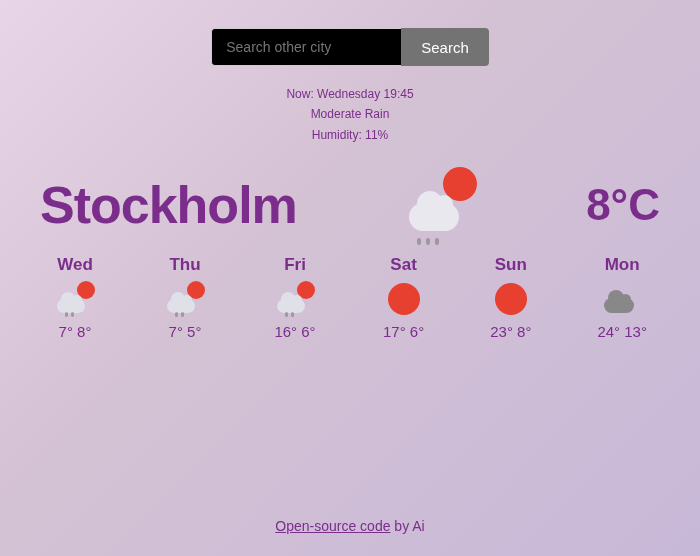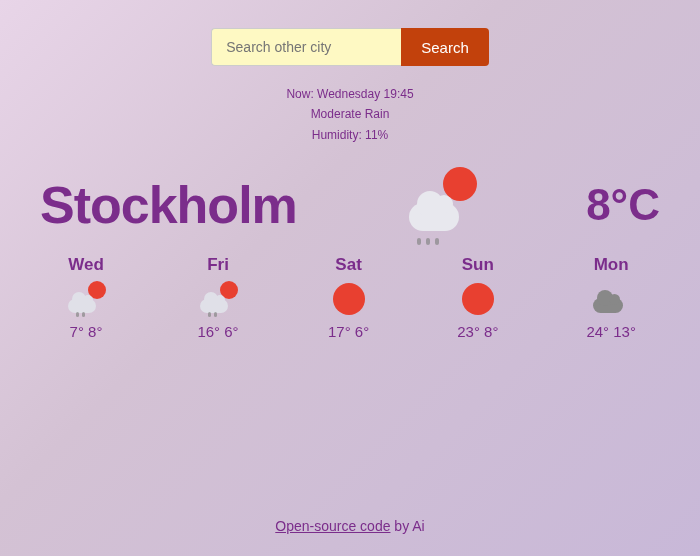--- a/index.html
+++ b/index.html
@@ -23,26 +23,26 @@
 
     .search-input {
       width: 190px;
       padding: 10px 14px;
       border: 1.5px solid #ccc;
       border-right: none;
       border-radius: 4px 0 0 4px;
       font-size: 14px;
       color: #888;
       outline: none;
-      background: #fef9c3;
+      background: #000000;
     }
 
     .search-button {
       padding: 10px 20px;
-      background: #c2410c;
+      background: #737373;
       color: white;
       border: none;
       border-radius: 0 4px 4px 0;
       font-size: 15px;
       cursor: pointer;
       font-weight: 500;
     }
 
     .weather-info {
       text-align: center;
@@ -315,20 +315,32 @@
       <div class="ss"></div>
       <div class="sc"></div>
       <div class="sr">
           <div class="sr-drop"></div>
           <div class="sr-drop"></div>
         </div>
     </div>
     <div class="day-temp"><span>7°</span> <span>8°</span></div>
   </div>
 
+  <div class="forecast-day">
+    <div class="day-label">Thu</div>
+    <div class="wi-small">
+      <div class="ss"></div>
+      <div class="sc"></div>
+      <div class="sr">
+          <div class="sr-drop"></div>
+          <div class="sr-drop"></div>
+        </div>
+    </div>
+    <div class="day-temp"><span>7°</span> <span>5°</span></div>
+  </div>
 
   <div class="forecast-day">
     <div class="day-label">Fri</div>
     <div class="wi-small">
       <div class="ss"></div>
       <div class="sc"></div>
       <div class="sr">
           <div class="sr-drop"></div>
           <div class="sr-drop"></div>
         </div>

